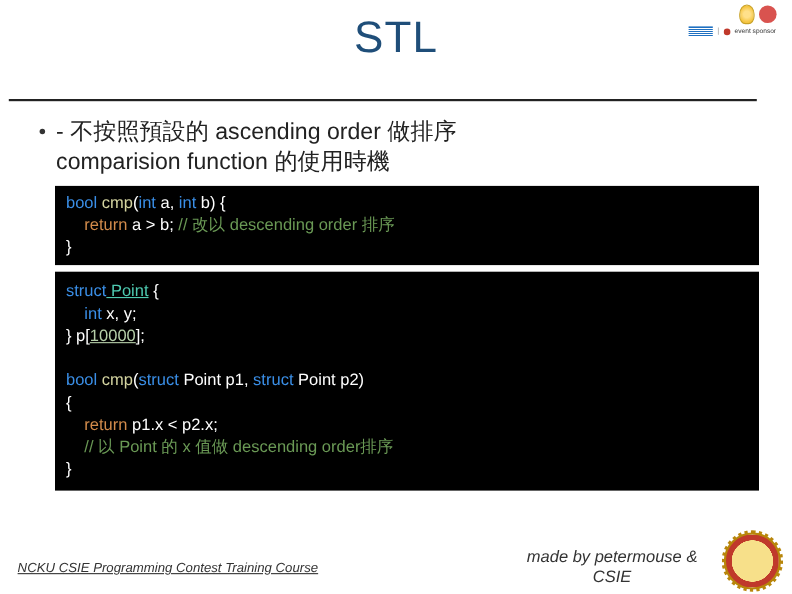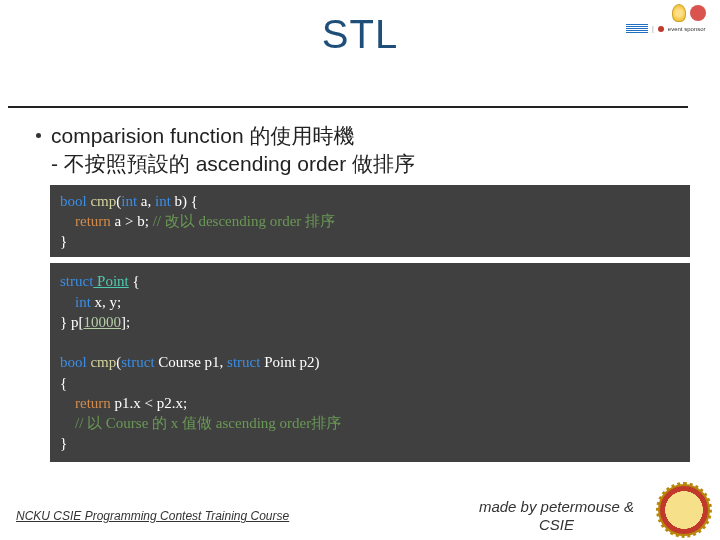--- a/index.html
+++ b/index.html
@@ -1,38 +1,38 @@
 <!DOCTYPE html>
 <html><head>
 <meta charset="utf-8">
 <style>
   * { box-sizing: border-box; margin: 0; padding: 0; }
   html, body { width: 720px; height: 540px; background: #fff; font-family: "Segoe UI", Arial, sans-serif; overflow: hidden; }
   .slide { position: relative; width: 720px; height: 540px; padding: 0; }
-  .header { position: relative; height: 106px; }
+  .header { position: relative; height: 90px; }
   .title { text-align: center; font-size: 40px; color: #1f4e79; font-weight: 400; padding-top: 12px; letter-spacing: 1px; }
   .logos { position: absolute; right: 14px; top: 4px; width: 80px; height: 78px; }
   .logo-row { display: flex; gap: 4px; justify-content: flex-end; align-items: center; margin-bottom: 2px; }
   .bulb { width: 14px; height: 18px; border-radius: 50% 50% 40% 40%; background: radial-gradient(circle, #ffe08a 30%, #f5c542 70%); border: 1px solid #c9a227; }
   .gear { width: 16px; height: 16px; border-radius: 50%; background: #d9534f; position: relative; }
   .acm-block { display: flex; align-items: center; gap: 3px; }
   .acm-logo { width: 18px; height: 18px; background: #1f6fb2; border-radius: 3px; position: relative; }
   .acm-text { font-size: 6px; color: #555; line-height: 1; }
   .acm-text b { font-size: 9px; color: #333; display: block; }
   .ibm-row { font-size: 7px; color: #333; display: flex; gap: 4px; align-items: center; }
   .ibm-bars { display: inline-block; width: 22px; height: 9px; background: repeating-linear-gradient(#1f70c1 0 1px, transparent 1px 2px); }
   .red-dot { width: 6px; height: 6px; background: #c0392b; border-radius: 50%; display: inline-block; }
   .hr { height: 2px; background: #222; margin: 0 14px 0 0; margin-left: 0; }
   .hr-wrap { padding: 0 18px 0 8px; }
   .content { padding: 6px 30px 0 30px; }
   .bullet-row { display: flex; align-items: flex-start; gap: 10px; margin-top: 8px; }
   .bullet-dot { width: 5px; height: 5px; background: #333; border-radius: 50%; margin-top: 11px; flex-shrink: 0; margin-left: 6px; }
   .bullet-text { font-size: 21px; color: #222; line-height: 1.35; }
   .sub-text { font-size: 21px; color: #222; margin-left: 20px; margin-top: 2px; }
-  .code-block { background: #404040; color: #fff; font-family: Liberation Serif, serif; font-size: 15px; padding: 6px 10px; margin: 6px 0 6px 20px; line-height: 1.35; white-space: pre; overflow: hidden; }
+  .code-block { background: #000000; color: #fff; font-family: Liberation Sans, sans-serif; font-size: 15px; padding: 6px 10px; margin: 6px 0 6px 20px; line-height: 1.35; white-space: pre; overflow: hidden; }
   .code-block.big { margin-left: 20px; font-size: 15px; padding: 8px 10px; }
   .tk-type { color: #3a8ee6; }
   .tk-func { color: #d4d4a0; }
   .tk-kw { color: #d28b4b; }
   .tk-cmt { color: #6a9955; }
   .tk-num { color: #b5cea8; }
   .tk-struct { color: #3a8ee6; }
   .tk-name { color: #4ec9b0; text-decoration: underline; }
   .tk-white { color: #fff; }
   .footer { position: absolute; bottom: 6px; left: 0; right: 0; display: flex; justify-content: space-between; align-items: center; padding: 0 16px; }
@@ -64,38 +64,38 @@
   </div>
 
   <div class="hr-wrap">
       <div class="hr"></div>
     </div>
 
   <div class="content">
     <div class="bullet-row">
       <span class="bullet-dot"></span>
       <div>
+        <div class="bullet-text">- 不按照預設的 ascending order 做排序</div>
         <div class="bullet-text">comparision function 的使用時機</div>
-        <div class="bullet-text">- 不按照預設的 ascending order 做排序</div>
       </div>
     </div>
 
     <div class="code-block"><span class="tk-type">bool</span><span class="tk-func"> cmp</span><span class="tk-white">(</span><span class="tk-type">int</span><span class="tk-white"> a, </span><span class="tk-type">int</span><span class="tk-white"> b) {</span>
 <span class="tk-kw">    return</span><span class="tk-white"> a &gt; b; </span><span class="tk-cmt">// 改以 descending order 排序</span>
 <span class="tk-white">}</span></div>
 
 
     <div class="code-block big"><span class="tk-struct">struct</span><span class="tk-name"> Point</span><span class="tk-white"> {</span>
 <span class="tk-type">    int</span><span class="tk-white"> x, y;</span>
 <span class="tk-white">} p[</span><span class="tk-num" style="text-decoration:underline">10000</span><span class="tk-white">];</span>
 <span></span>
-<span class="tk-type">bool</span><span class="tk-func"> cmp</span><span class="tk-white">(</span><span class="tk-struct">struct</span><span class="tk-white"> Course p1, </span><span class="tk-struct">struct</span><span class="tk-white"> Point p2)</span>
+<span class="tk-type">bool</span><span class="tk-func"> cmp</span><span class="tk-white">(</span><span class="tk-struct">struct</span><span class="tk-white"> Point p1, </span><span class="tk-struct">struct</span><span class="tk-white"> Point p2)</span>
 <span class="tk-white">{</span>
 <span class="tk-kw">    return</span><span class="tk-white"> p1.x &lt; p2.x;</span>
-<span class="tk-cmt">    // 以 Course 的 x 值做 ascending order排序</span>
+<span class="tk-cmt">    // 以 Point 的 x 值做 descending order排序</span>
 <span class="tk-white">}</span></div>
   </div>
 
   <div class="footer">
     <div class="footer-left"> NCKU CSIE Programming Contest Training Course </div>
     <div class="footer-right">
       <span>made by petermouse &amp;</span><br>
       <span>CSIE</span>
     </div>
   </div>

